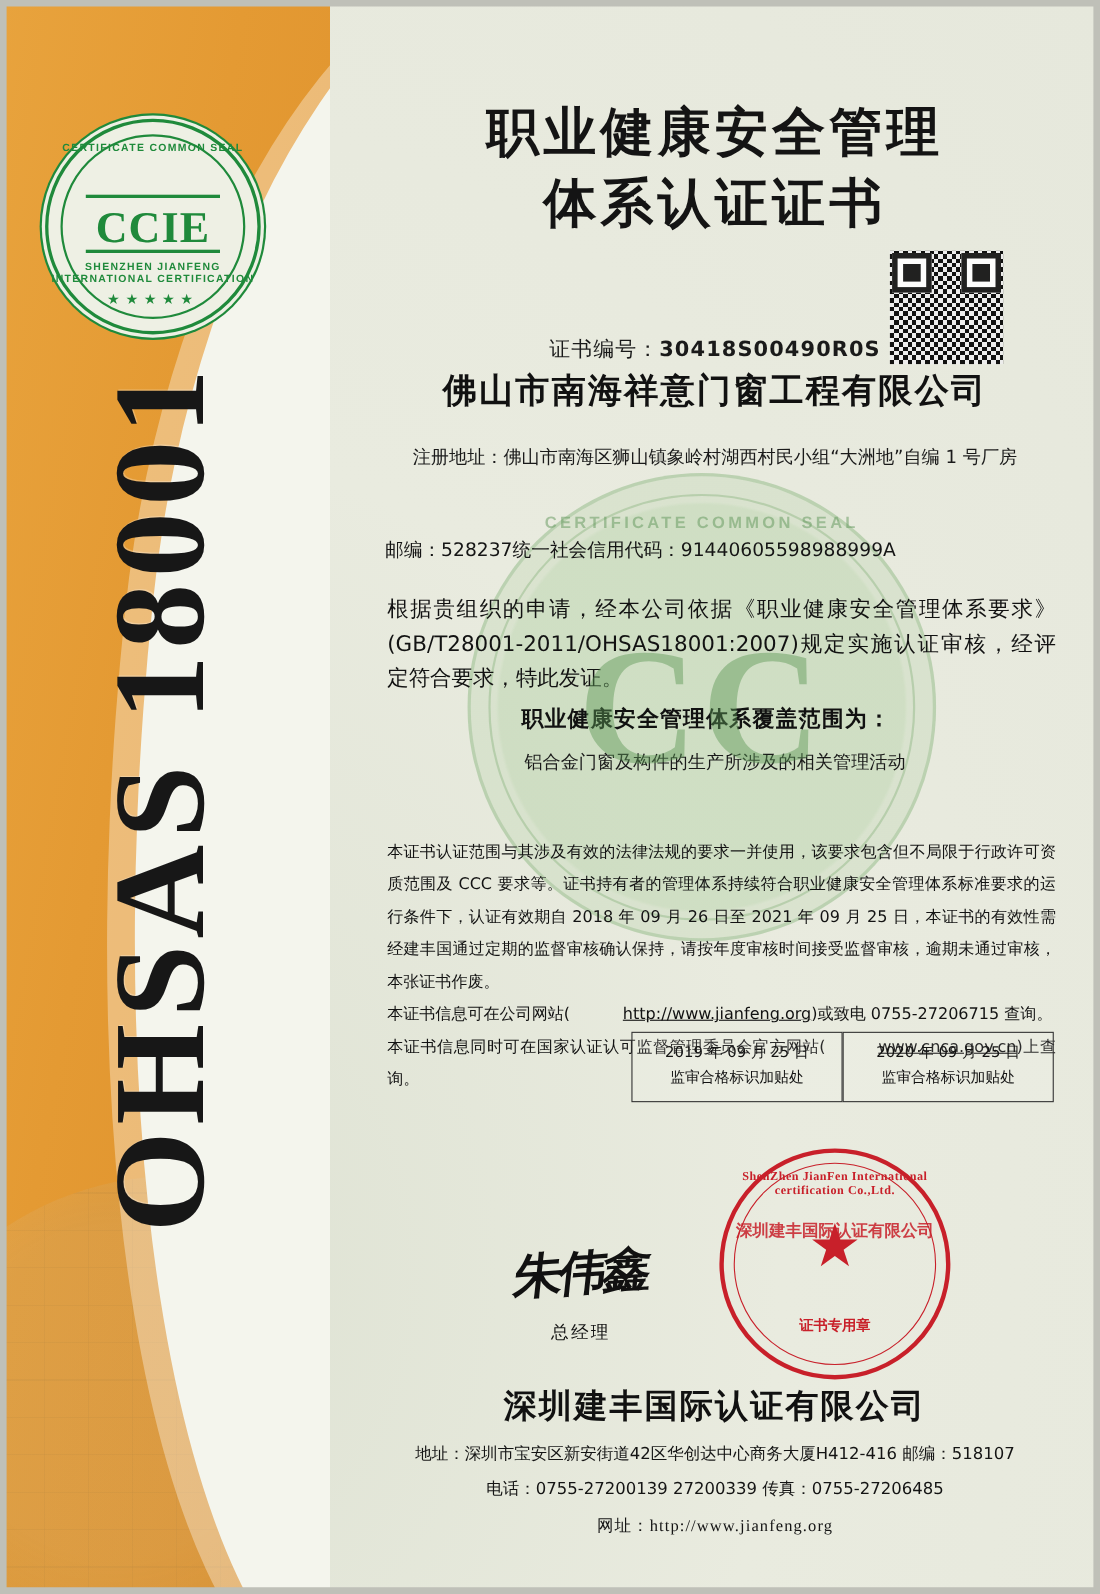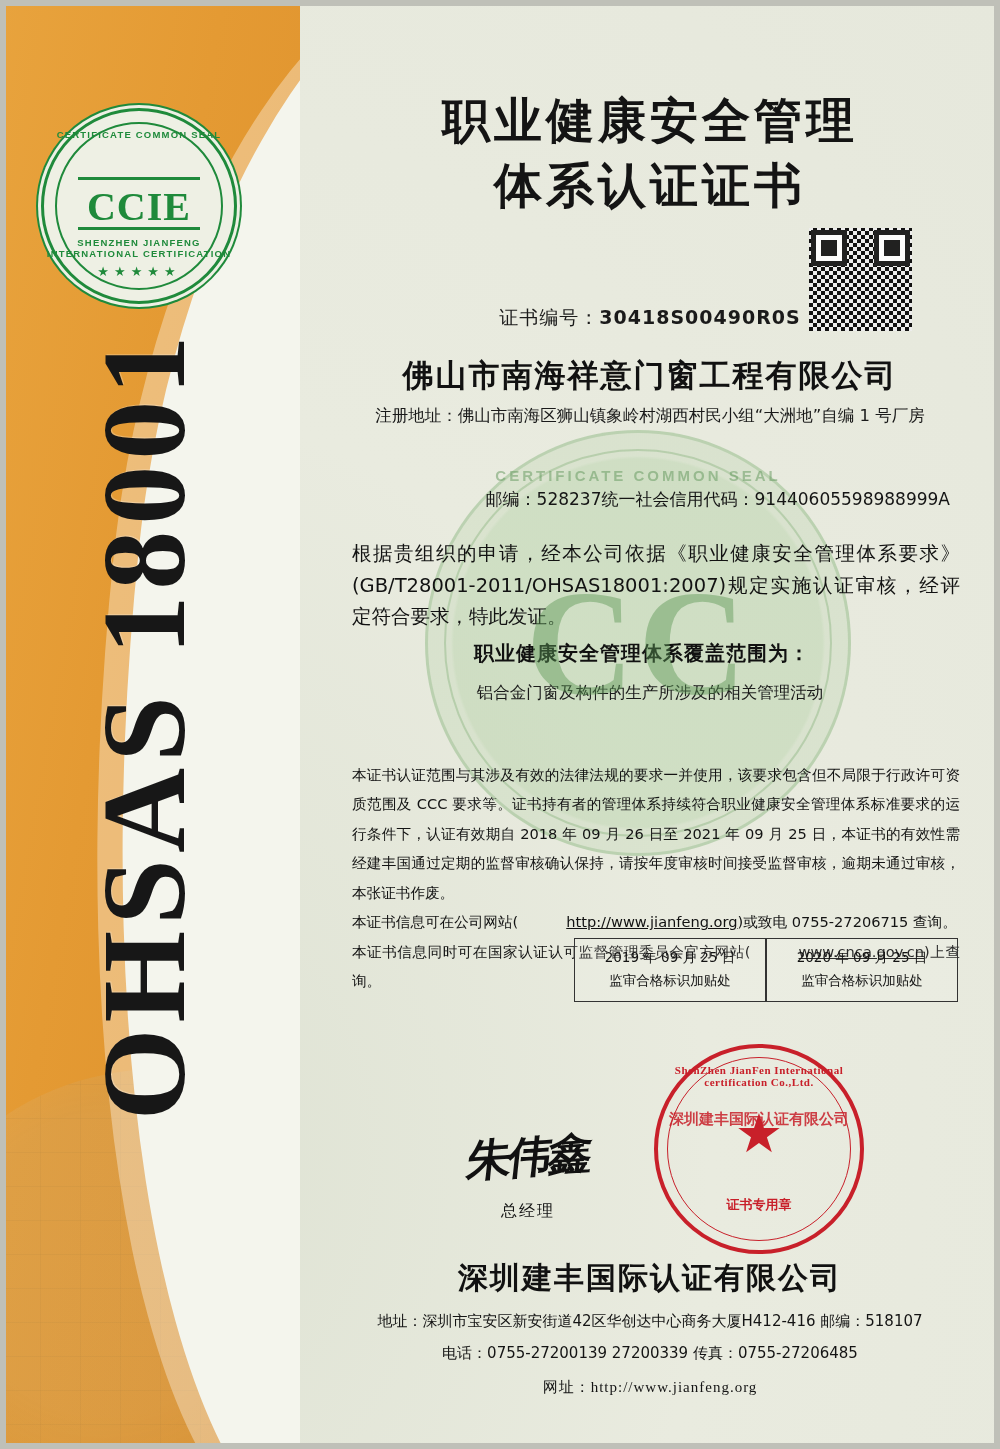--- a/index.html
+++ b/index.html
@@ -154,32 +154,32 @@
   .qr .f i{position:absolute;inset:5px;background:#111;display:block;}
   .qr .f1{left:2px;top:2px;} .qr .f2{right:2px;top:2px;}
 
   .row{position:absolute;left:0;right:0;}
   .cert-no{
     top:305px;text-align:center;
     font-family:"DejaVu Sans",sans-serif;font-size:19px;color:#1a1a1a;letter-spacing:1px;
   }
   .cert-no b{font-weight:bold;}
   .company{
-    top:355px;text-align:center;
+    top:334px;text-align:center;
     font-family:"DejaVu Sans",sans-serif;font-weight:bold;font-size:31px;color:#111;letter-spacing:2px;
   }
   .addr{
     font-family:"DejaVu Sans",sans-serif;font-size:16.5px;color:#1a1a1a;line-height:1.9;
     left:0;right:0;text-align:center;
   }
   .addr.a1{top:400px;}
   .addr.a2{top:452px;}
   .codes{
     top:488px;
-    display:flex;justify-content:flex-end;
+    display:flex;justify-content:flex-start;
     padding:0 50px;box-sizing:border-box;
     font-family:"DejaVu Sans",sans-serif;font-size:17px;color:#151515;
   }
   .para{
     position:absolute;left:52px;right:40px;top:538px;
     font-family:"DejaVu Sans",sans-serif;font-size:19.5px;color:#121212;line-height:1.62;
     text-align:justify;
   }
   .scope-title{
     position:absolute;left:0;right:16px;top:640px;text-align:center;

